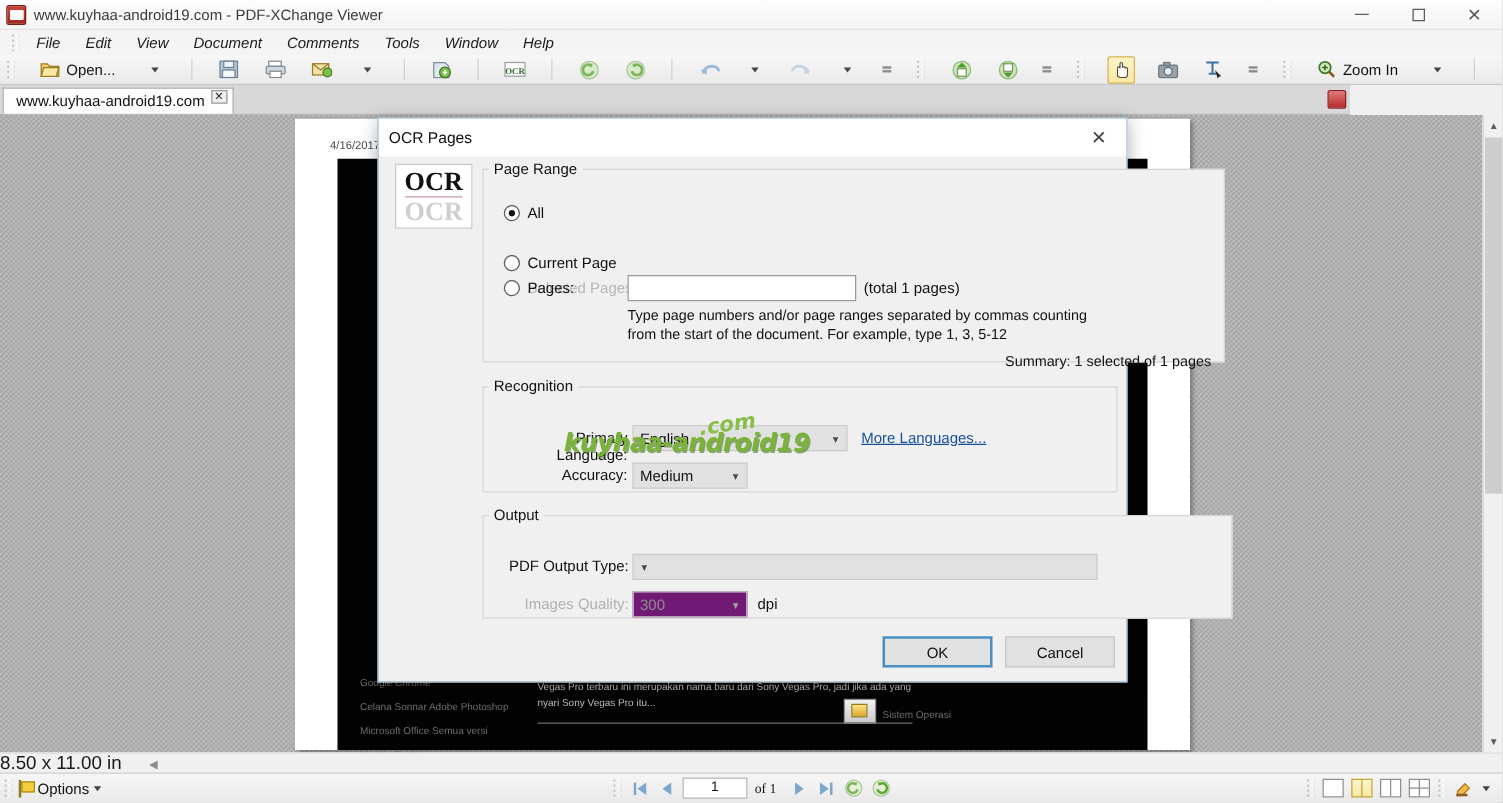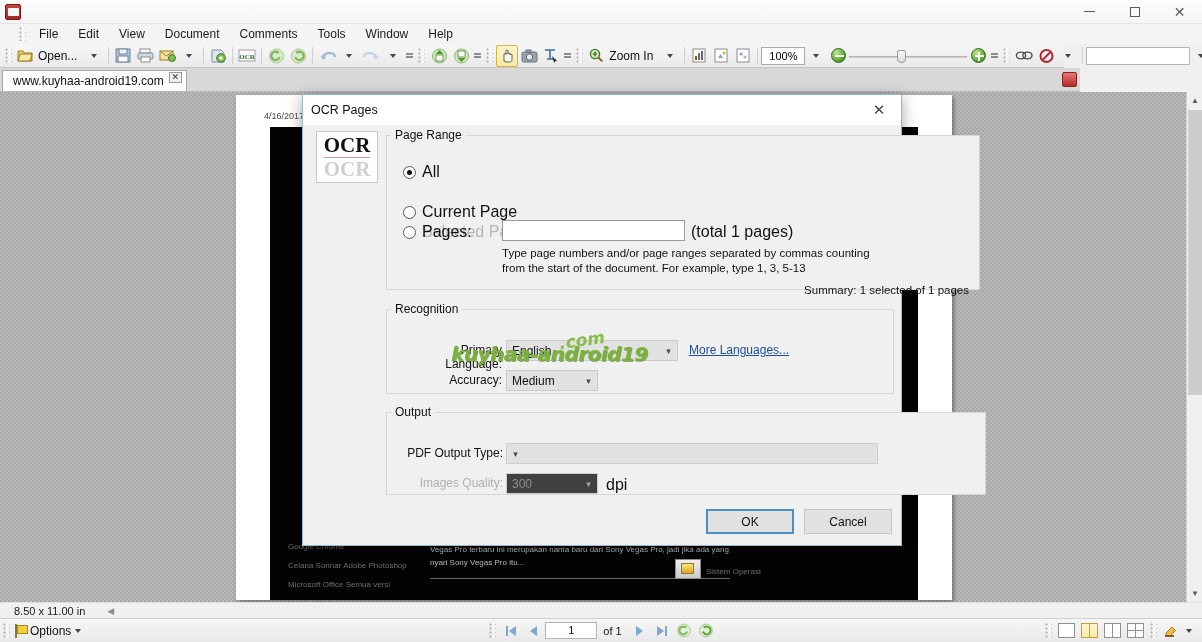--- a/index.html
+++ b/index.html
@@ -46,33 +46,33 @@
     color: #5b5b5b; font-size: 12px;
   }
   .glyph-min { width: 11px; height: 1px; background: #5b5b5b; display: block; }
   .glyph-max { width: 10px; height: 10px; border: 1px solid #5b5b5b; display: block; }
   .glyph-close { font-size: 14px; line-height: 1; }
 
   
   .menubar {
     position: absolute; top: 24px; left: 0; width: 1202px; height: 20px;
     background: #f4f4f4;
-    display: flex; align-items: center; padding-left: 16px;
+    display: flex; align-items: center; padding-left: 6px; font-style: italic;
   }
   .menubar .grip { width: 7px; height: 14px; margin-right: 3px; }
   .menu-item {
     padding: 2px 10px; font-size: 12px; color: #1a1a1a; white-space: nowrap;
   }
 
   
   .toolbar {
-    position: absolute; top: 44px; left: 0; width: 1064px; height: 24px;
+    position: absolute; top: 44px; left: 0; width: 1202px; height: 24px;
     background: linear-gradient(#f7f7f7, #eaeaea);
     border-bottom: 1px solid #c6c6c6;
-    display: flex; align-items: center; gap: 0px; padding-left: 2px;
+    display: flex; align-items: center; gap: 15px; padding-left: 2px;
   }
   .grip {
     width: 7px; height: 16px; flex: none; margin: 0 3px;
     background-image:
       radial-gradient(circle at 1.5px 1.5px, #c3c3c3 1px, transparent 1.2px),
       radial-gradient(circle at 4.5px 1.5px, #fcfcfc 1px, transparent 1.2px);
     background-size: 6px 4px;
   }
   .tb-btn {
     height: 22px; min-width: 22px; display: flex; align-items: center; justify-content: center;
@@ -180,21 +180,21 @@
     position: absolute; left: 1px; top: 18px; width: 14px; height: 285px;
     background: #cdcdcd;
   }
 
   
   .hscroll-row {
     position: absolute; top: 602px; left: 0; width: 1202px; height: 16px;
     background: #f0f0f0; border-top: 1px solid #dedede;
     display: flex; align-items: center;
   }
-  .page-size { font-size: 11px; color: #1a1a1a; margin-left: 14px; }
+  .page-size { font-size: 15px; color: #1a1a1a; margin-left: 0; }
   .hs-arrow { margin-left: 22px; color: #8a8a8a; font-size: 9px; }
 
   
   .bottombar {
     position: absolute; bottom: 0; left: 0; width: 1202px; height: 24px;
     background: linear-gradient(#f6f6f6, #e9e9e9); border-top: 1px solid #cfcfcf;
     display: flex; align-items: center;
   }
   .flag-icon {
     width: 12px; height: 14px; position: relative; flex: none; margin-right: 3px;
@@ -203,21 +203,21 @@
   .flag-icon:after { content:""; position:absolute; left:2px; top:1px; width:9px; height:7px; background:#f2ce3c; border:1px solid #a8881f; }
   .bb-label { font-size: 12px; color: #111; }
   .pager {
     position: absolute; left: 0; right: 0; margin: 0 auto; width: 270px;
     display: flex; align-items: center; justify-content: center; gap: 2px;
   }
   .pg-input {
     width: 52px; height: 17px; background: #fff; border: 1px solid #b5b5b5;
     font-size: 11px; text-align: center; line-height: 15px; color: #111;
   }
-  .of-label { font-size: 11px; color: #111; margin: 0 6px 0 4px; }
+  .of-label { font-size: 11px; color: #111; margin: 0 6px 0 4px; font-family: Liberation Serif, serif; }
   .nav-btn { width: 20px; height: 20px; display:flex; align-items:center; justify-content:center; }
   .tri-l { width:0;height:0;border-top:5px solid transparent;border-bottom:5px solid transparent;border-right:7px solid #7da7cd; }
   .tri-r { width:0;height:0;border-top:5px solid transparent;border-bottom:5px solid transparent;border-left:7px solid #7da7cd; }
   .bar-v { width:2px; height:10px; background:#7da7cd; }
   .right-tools { margin-left: auto; display: flex; align-items: center; padding-right: 6px; }
   .layout-ico { width: 17px; height: 15px; border: 1px solid #8f8f8f; background: #fff; position: relative; margin: 0 3px; }
   .layout-ico.sel { border-color: #c8a22e; background: linear-gradient(#fdf6cf, #f7e9a3); }
   .layout-ico i { position: absolute; background: #8f8f8f; }
 
   
@@ -266,21 +266,21 @@
   .radio {
     width: 13px; height: 13px; border-radius: 50%;
     border: 1px solid #5a5a5a; background: #fff;
     display: inline-block; position: relative; margin-right: 6px; flex: none;
   }
   .radio.checked:after {
     content: ""; position: absolute; left: 3px; top: 3px;
     width: 5px; height: 5px; border-radius: 50%; background: #111;
   }
   .radio.disabled { border-color: #c2c2c2; background: #f8f8f8; }
-  .lbl { font-size: 16px; color: #111; }
+  .lbl { font-size: 12px; color: #111; }
   .lbl.disabled { color: #b6b6b6; margin-top: 40px; }
 
   .text-input {
     background: #fff; border: 1px solid #9a9a9a; height: 21px;
   }
   .hint {
     position: absolute; font-size: 11.5px; color: #111; line-height: 15px; width: 380px;
   }
   .summary { position: absolute; font-size: 11.5px; color: #111; }
 
@@ -289,21 +289,21 @@
 
   .combo {
     position: absolute; height: 21px; background: #e1e1e1;
     border: 1px solid #cbcbcb; display: flex; align-items: center;
   }
   .combo .val { font-size: 12px; color: #111; padding-left: 5px; flex: 1; white-space: nowrap; overflow: hidden; }
   .combo .arrow {
     width: 17px; display: flex; align-items: center; justify-content: center;
     color: #4a4a4a; font-size: 9px;
   }
-  .combo.disabled { background: #404040; border-color: #cdcdcd; }
+  .combo.disabled { background: #701a75; border-color: #cdcdcd; }
   .combo.disabled .val { color: #8f8f8f; }
   .combo.disabled .arrow { color: #a5a5a5; }
 
   .link {
     position: absolute; font-size: 12px; color: #1a4f9c; text-decoration: underline;
   }
 
   .btn {
     position: absolute; height: 25px; width: 88px;
     background: #e1e1e1; border: 1px solid #c6c6c6;
@@ -330,20 +330,21 @@
     white-space: nowrap;
   }
 </style>
 </head>
 <body>
 
 <div id="app">
 
   <div class="titlebar">
     <div class="app-icon"></div>
+    <div class="title-text">www.kuyhaa-android19.com - PDF-XChange Viewer</div>
     <div class="win-btns">
       <div class="win-btn">
           <i class="glyph-min"></i>
         </div>
       <div class="win-btn">
           <i class="glyph-max"></i>
         </div>
       <div class="win-btn close">
           <span class="glyph-close">✕</span>
         </div>
@@ -658,21 +659,21 @@
         <span class="lbl">Current Page</span>
       </div>
       <div class="radio-row" style="left:16px; top:81px;">
         <span class="radio"></span>
         <span class="lbl">Pages:</span>
       </div>
 
       <input class="text-input" style="position: absolute; left: 115px; top: 78px; width: 183px; font-size: 12px; padding: 0px 3px;" type="text" value="">
       <span class="lbl" style="position:absolute; left:304px; top:81px;">(total 1 pages)</span>
 
-      <div class="hint" style="left:115px; top:104px;">Type page numbers and/or page ranges separated by commas counting from the start of the document. For example, type 1, 3, 5-13</div>
+      <div class="hint" style="left:115px; top:104px;">Type page numbers and/or page ranges separated by commas counting from the start of the document. For example, type 1, 3, 5-12</div>
 
       <div class="summary" style="right:10px; top:142px;">Summary: 1 selected of 1 pages</div>
     </fieldset>
 
     <fieldset class="grp grp-recog">
       <legend>Recognition</legend>
 
       <div class="field-label" style="left:20px; top:27px; width:95px;">Primary Language:</div>
       <div class="combo" style="left:119px; top:24px; width:172px;">
         <span class="val">English</span>

